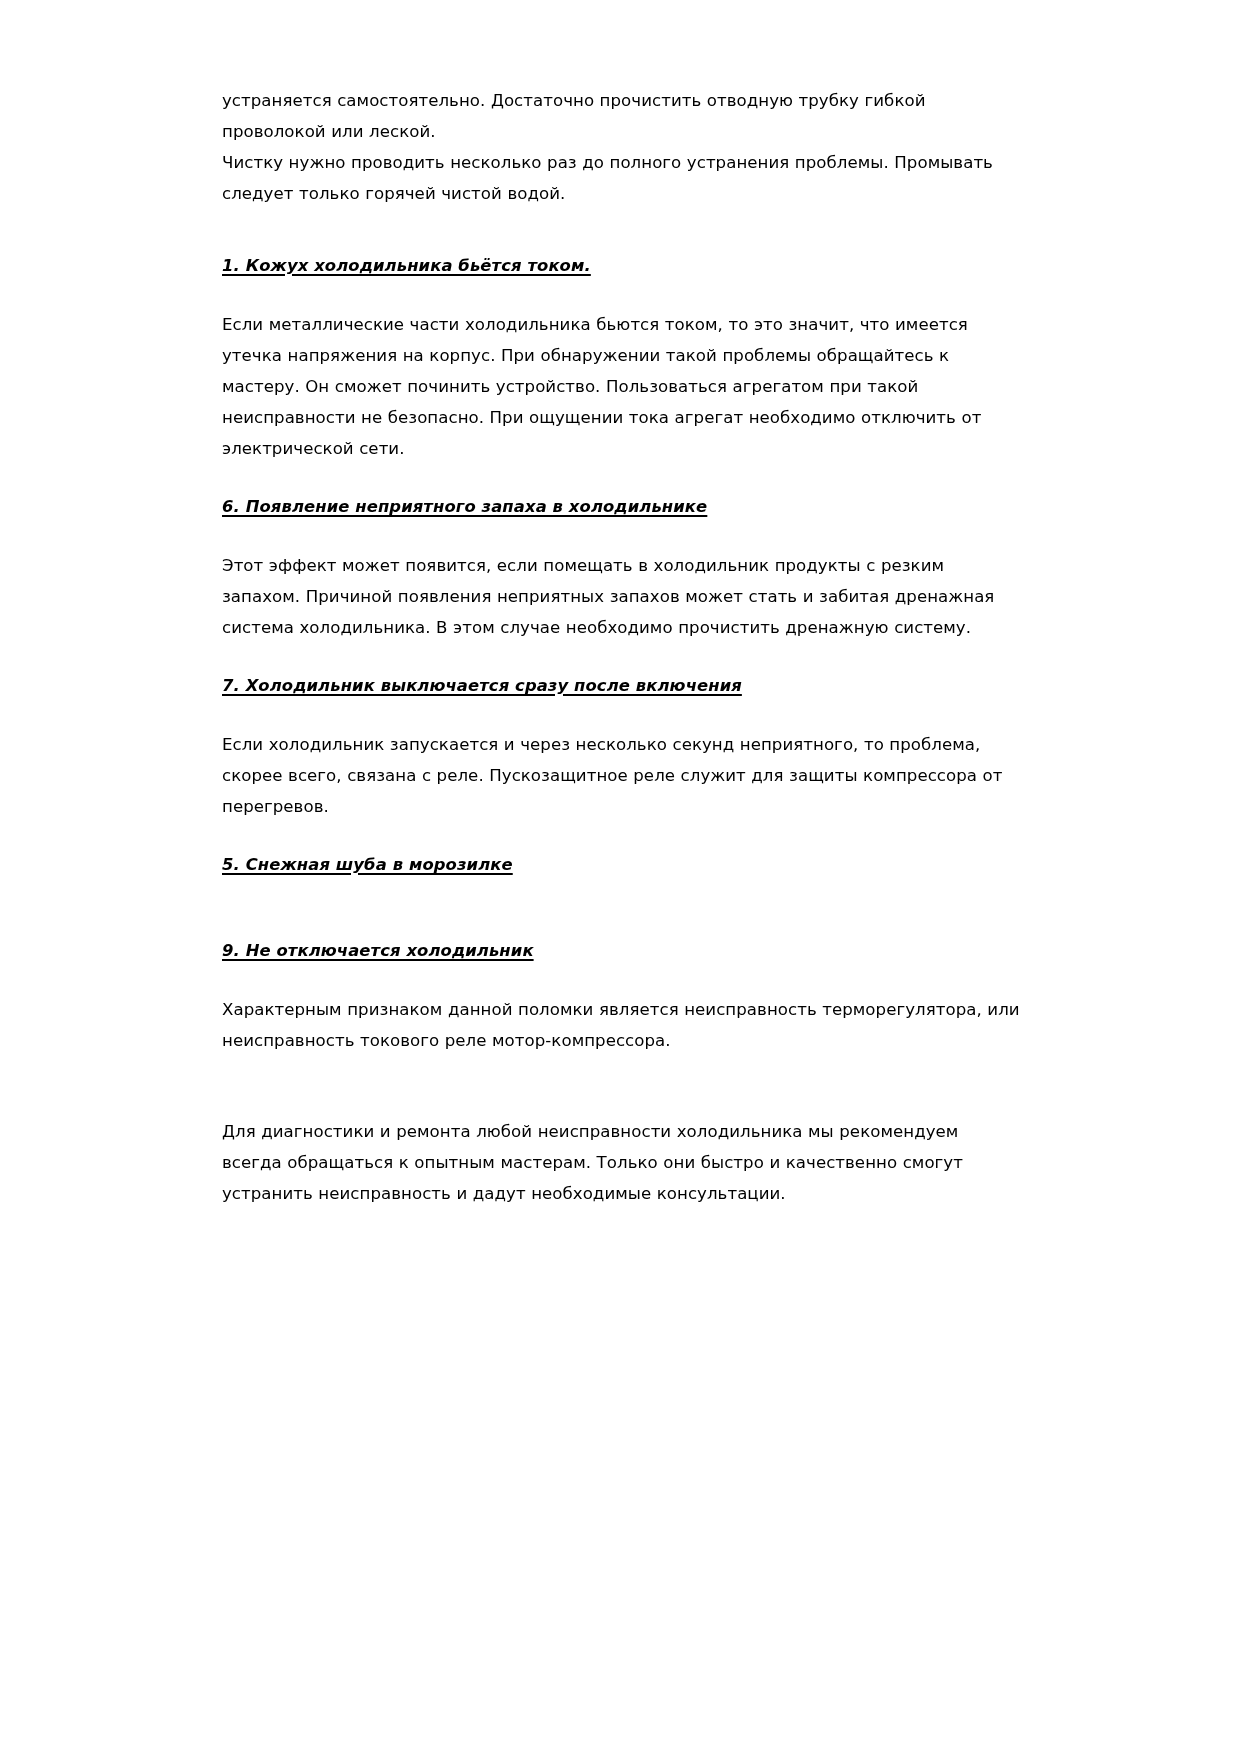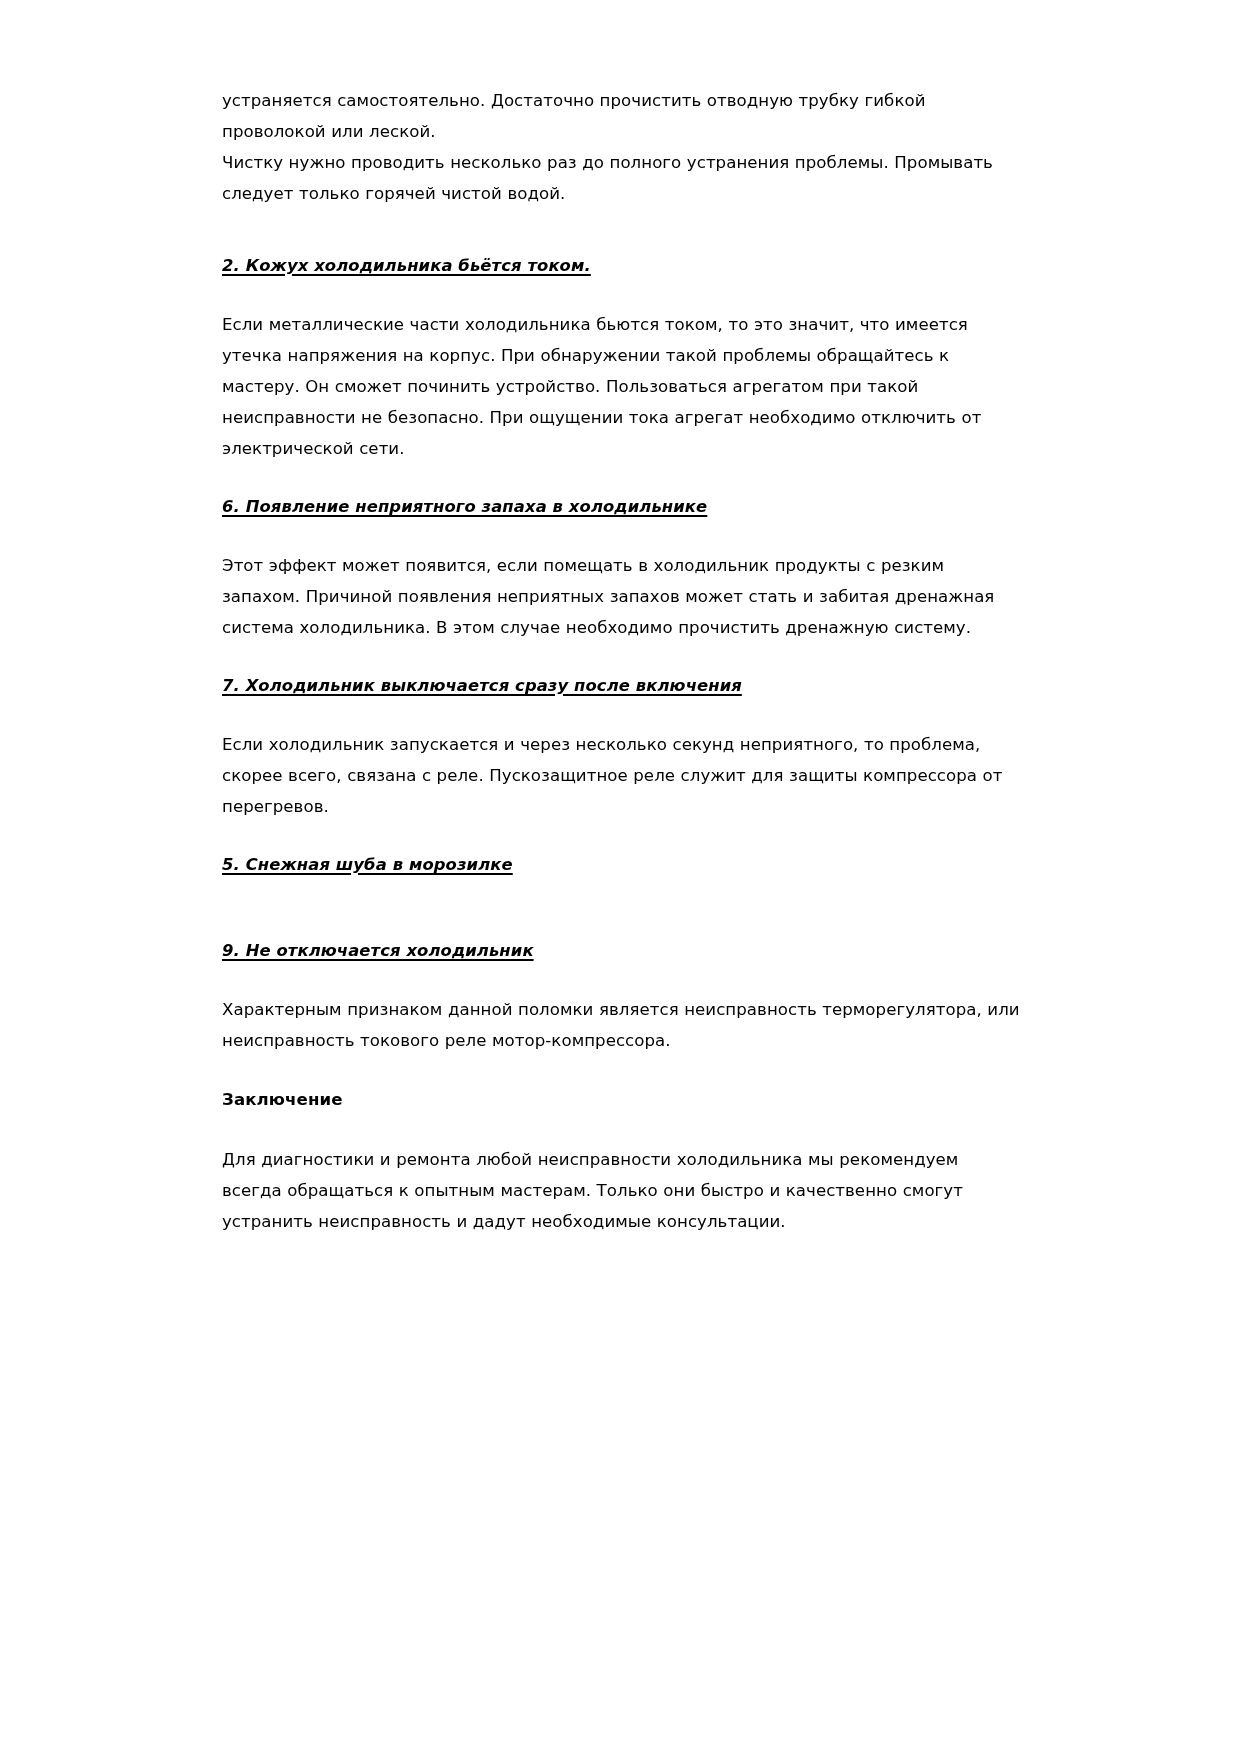--- a/index.html
+++ b/index.html
@@ -74,21 +74,21 @@
 <div class="page">
   <div class="content">
 
     <p class="para">устраняется самостоятельно. Достаточно прочистить отводную трубку гибкой проволокой или леской.</p>
 
     <p class="para">Чистку нужно проводить несколько раз до полного устранения проблемы. Промывать следует только горячей чистой водой.</p>
 
     <div class="gap-lg"></div>
 
     <div class="heading-row">
-      <span class="heading-num">2. Кожух холодильника бьётся током.</span>
+      <span class="heading-num">1. Кожух холодильника бьётся током.</span>
     </div>
 
     <div class="gap-md"></div>
 
     <p class="para">Если металлические части холодильника бьются током, то это значит, что имеется утечка напряжения на корпус. При обнаружении такой проблемы обращайтесь к мастеру. Он сможет починить устройство. Пользоваться агрегатом при такой неисправности не безопасно. При ощущении тока агрегат необходимо отключить от электрической сети.</p>
 
     <div class="gap-md"></div>
 
     <div class="heading-row">
       <span class="heading-num">6. Появление неприятного запаха в холодильнике</span>
@@ -122,20 +122,19 @@
     <div class="heading-row">
       <span class="heading-num">9. Не отключается холодильник</span>
     </div>
 
     <div class="gap-md"></div>
 
     <p class="para">Характерным признаком данной поломки является неисправность терморегулятора, или неисправность токового реле мотор-компрессора.</p>
 
     <div class="gap-md"></div>
 
-    <p class="heading-bold">Заключение</p>
 
     <div class="gap-md"></div>
 
     <p class="para">Для диагностики и ремонта любой неисправности холодильника мы рекомендуем всегда обращаться к опытным мастерам. Только они быстро и качественно смогут устранить неисправность и дадут необходимые консультации.</p>
 
   </div>
 </div>
 
 </body></html>

